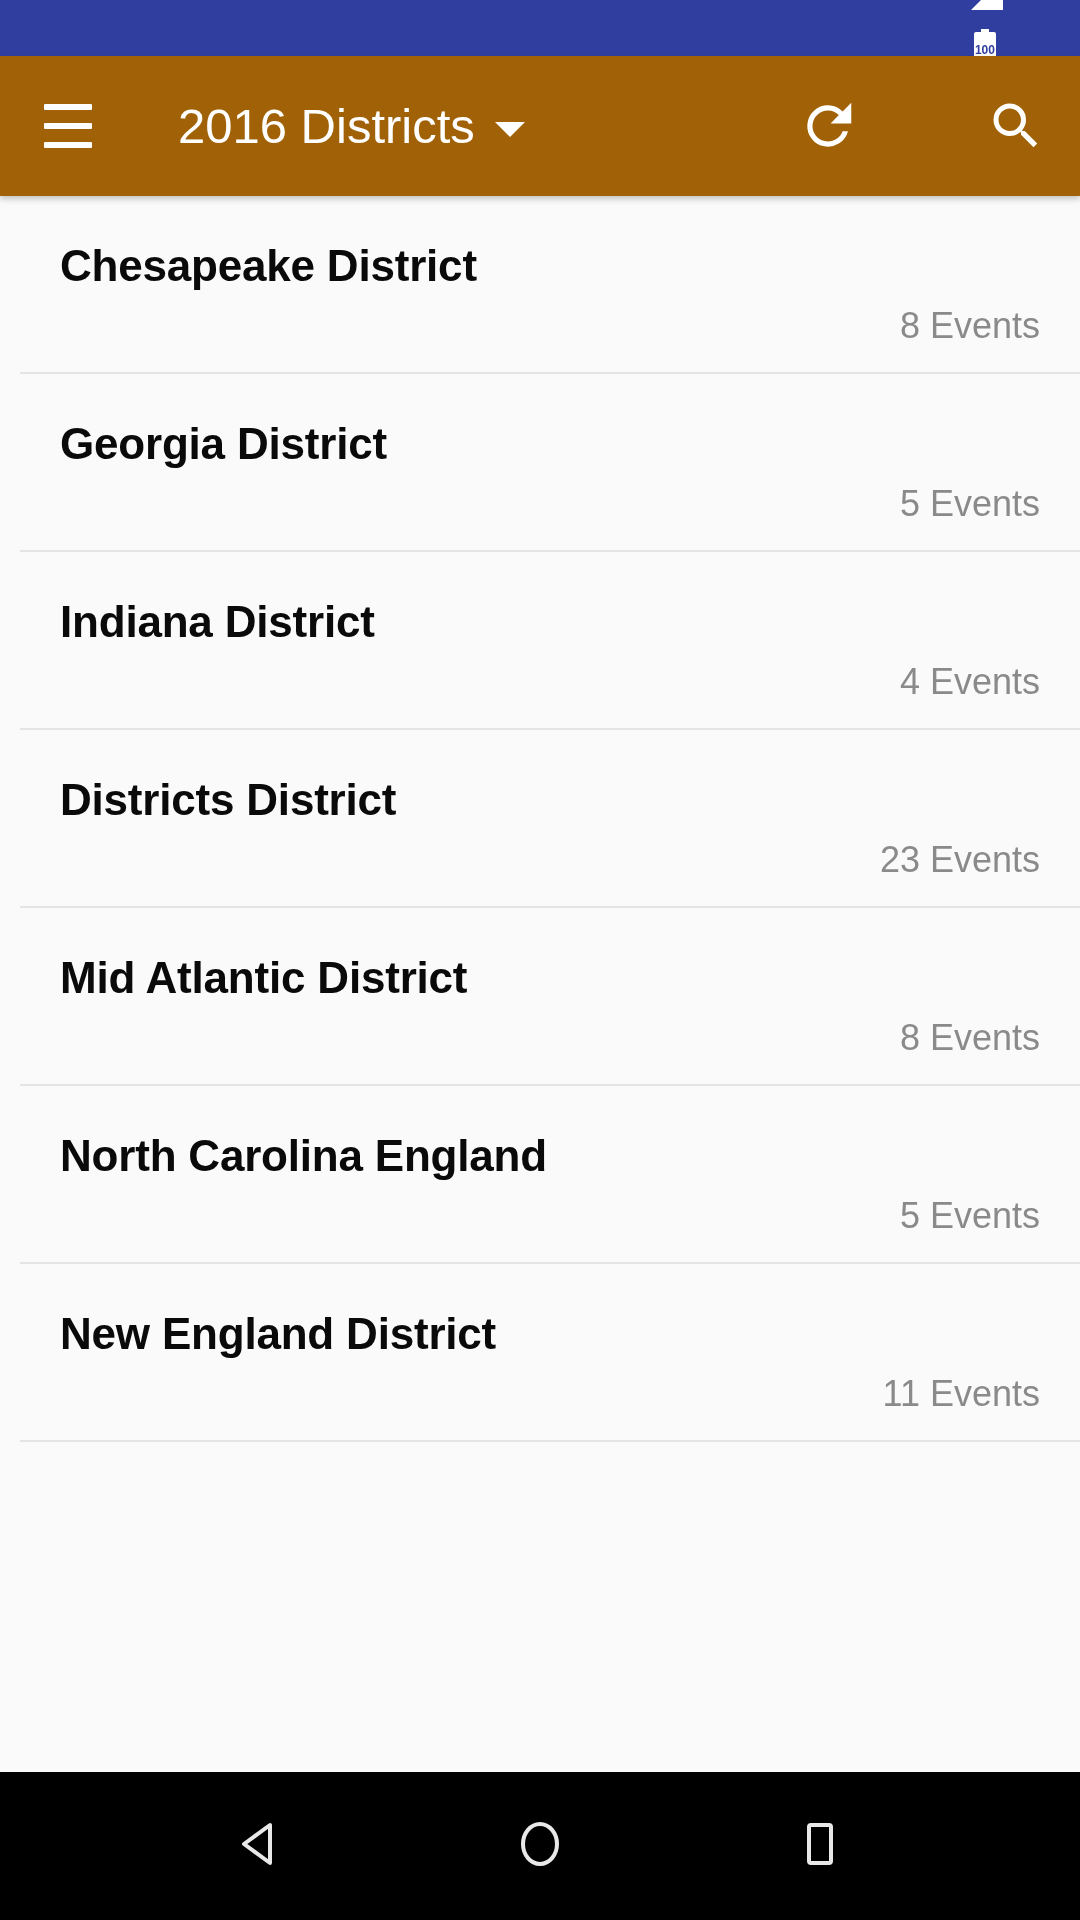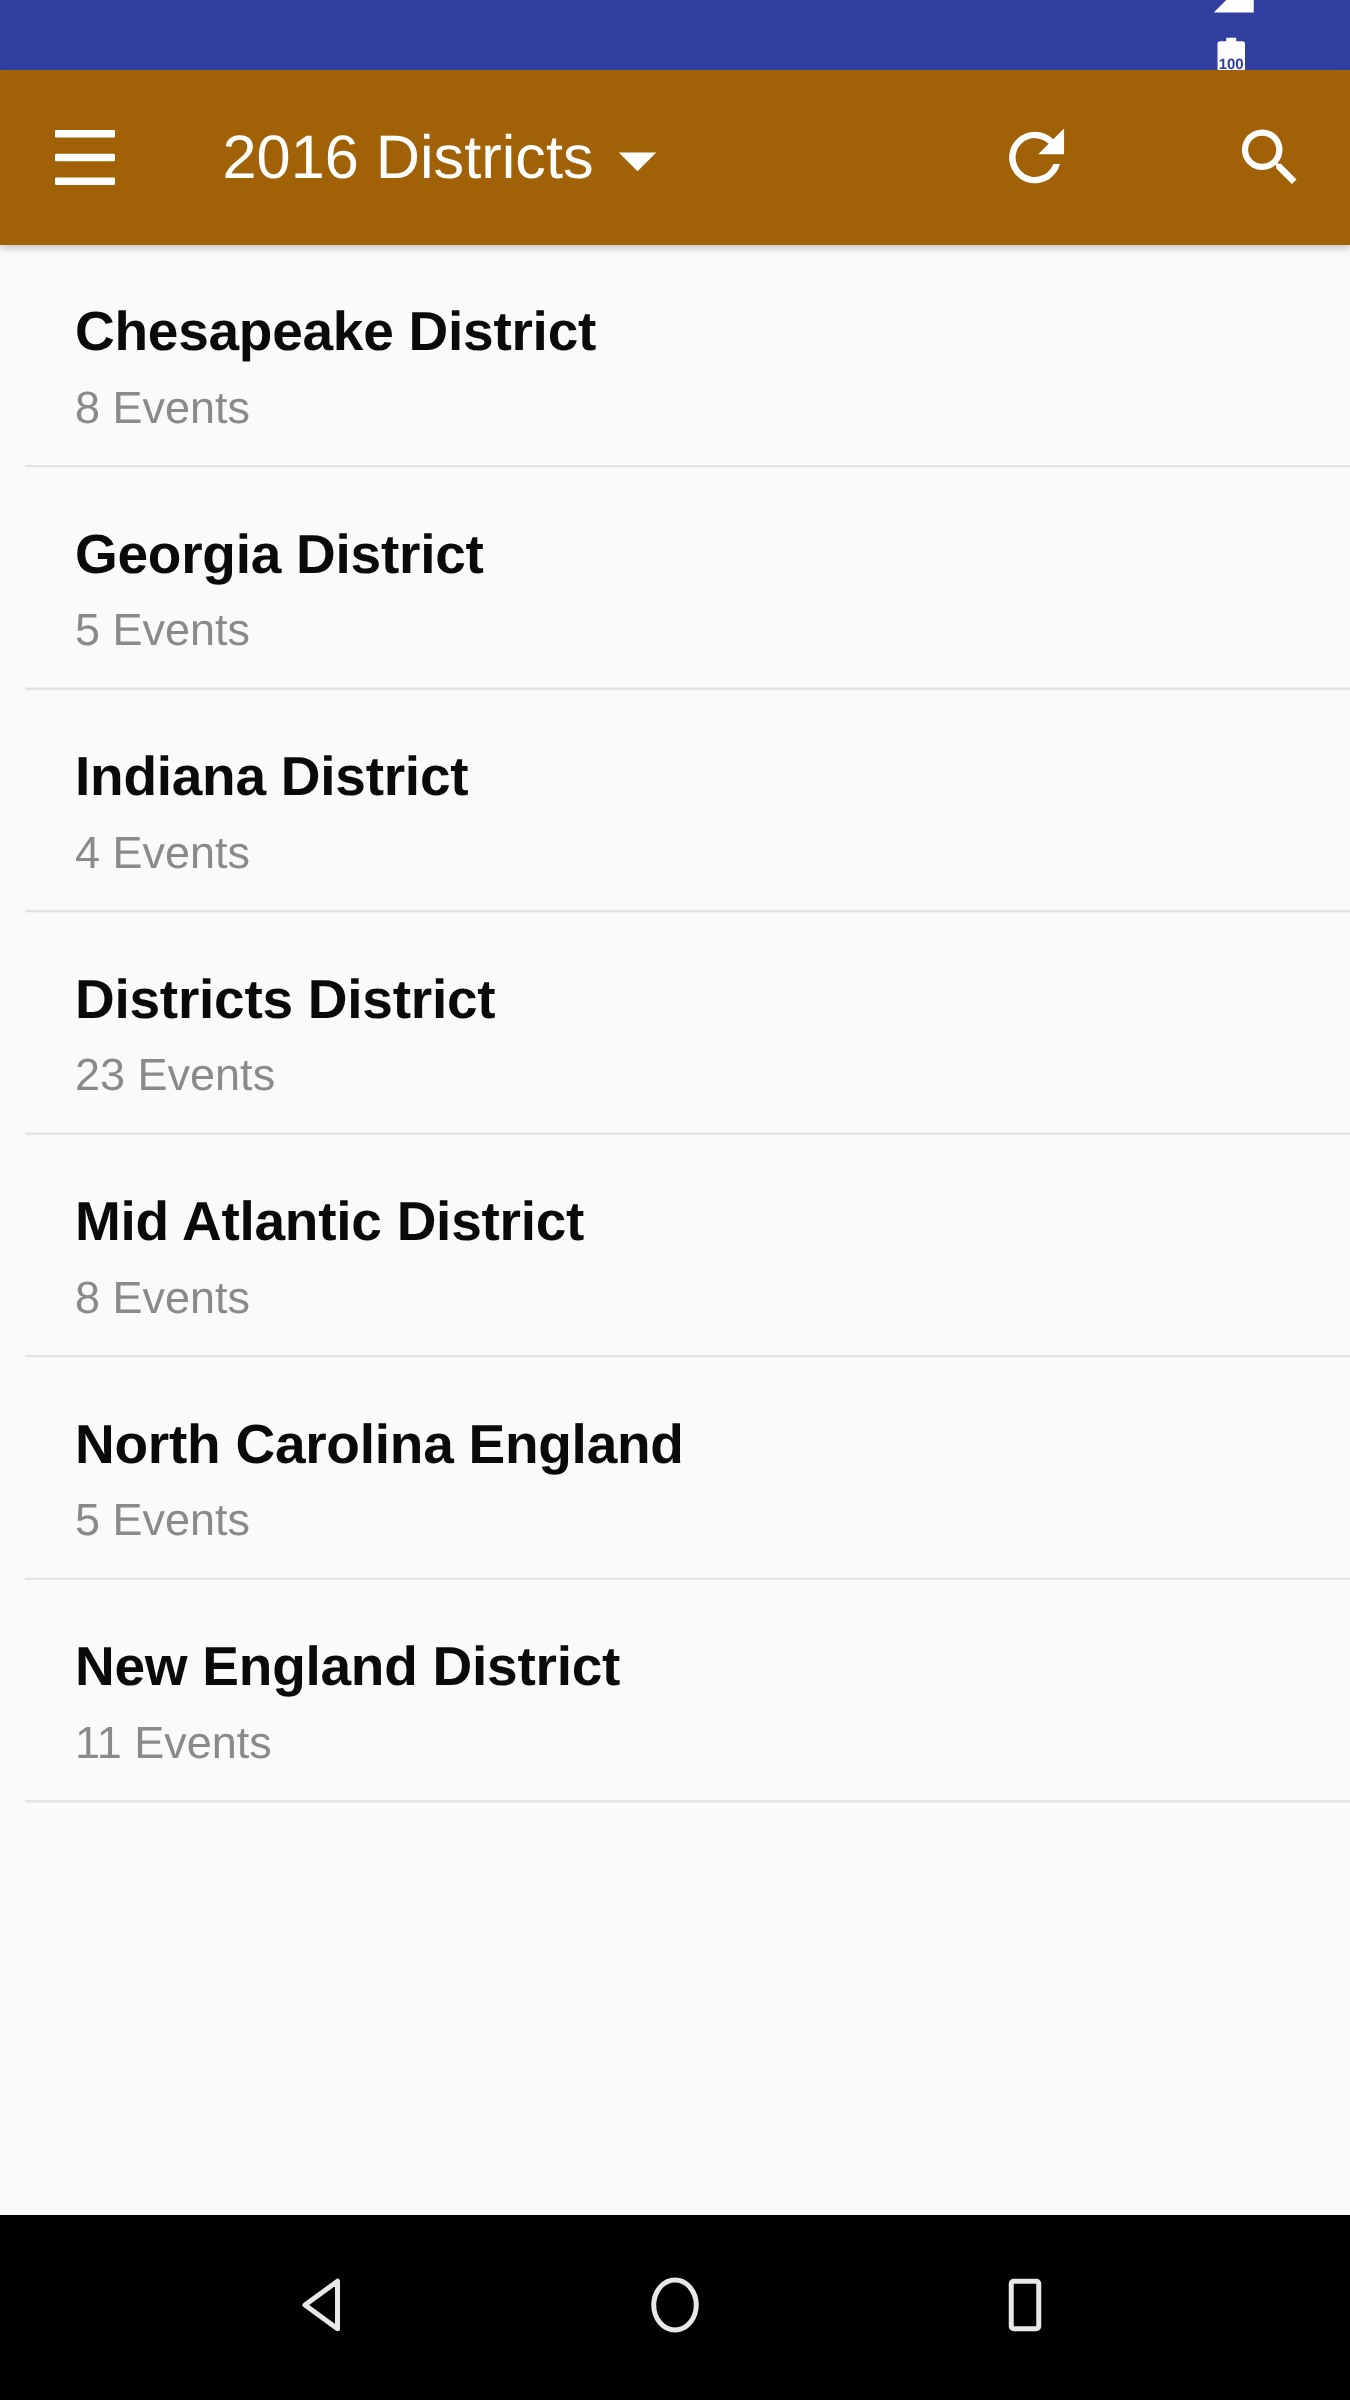--- a/index.html
+++ b/index.html
@@ -146,20 +146,21 @@
     color: #0a0a0a;
     line-height: 1.08;
     letter-spacing: -0.2px;
   }
   .item-sub {
     font-size: 36px;
     font-weight: 400;
     color: #8a8a8a;
     margin-top: 18px;
     line-height: 1;
+    text-align: right;
   }
 
   
   #nav-bar {
     position: absolute;
     left: 0; top: 1772px;
     width: 1080px;
     height: 148px;
     background: #000000;
     display: flex;

